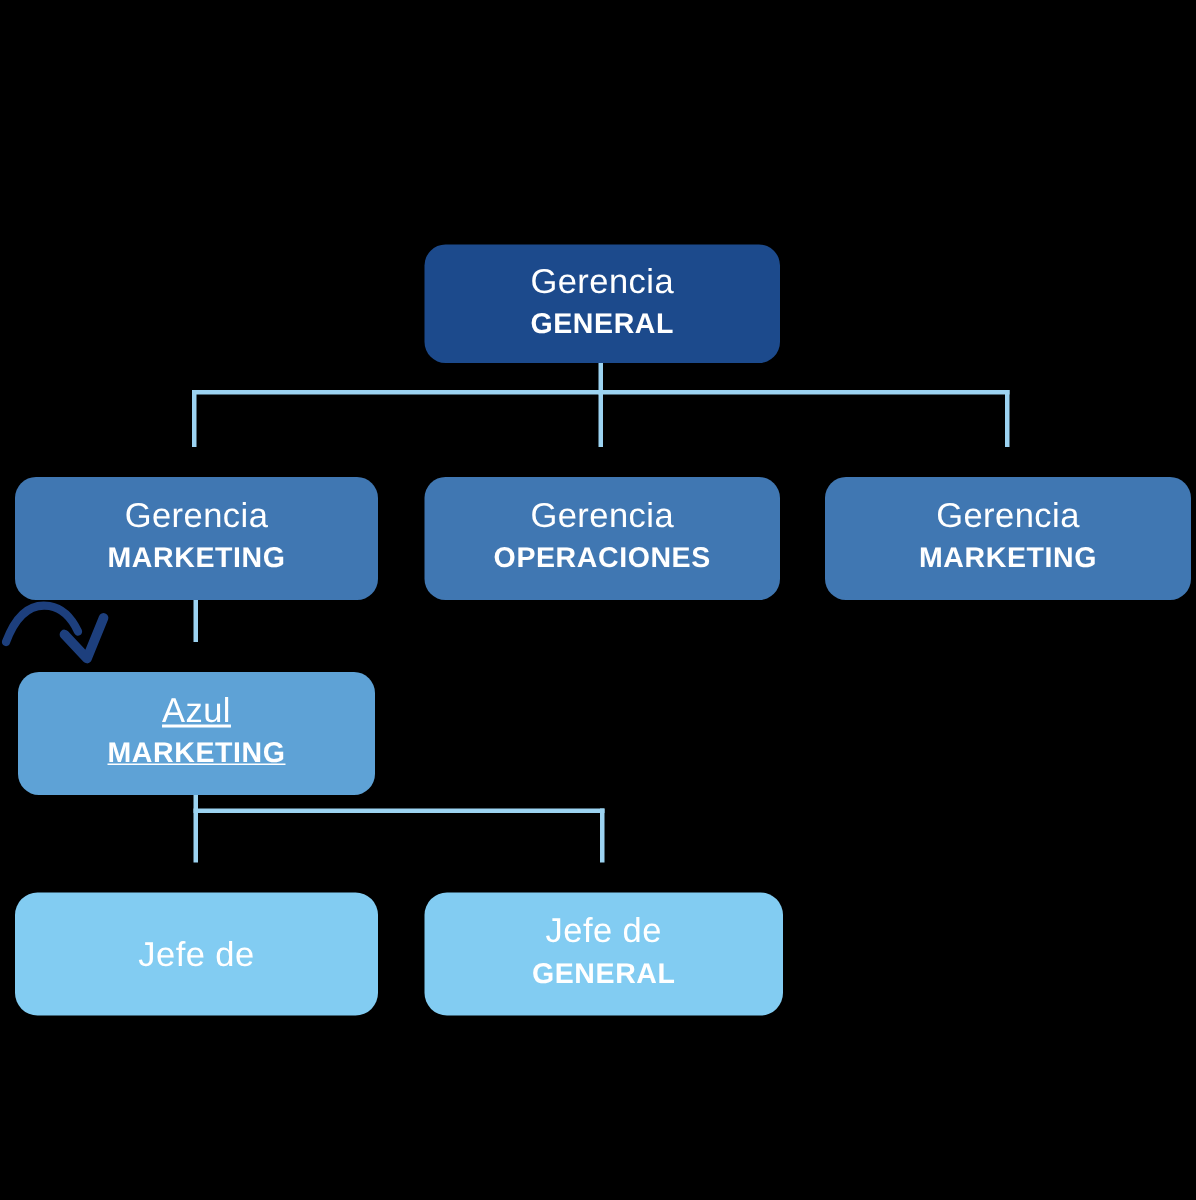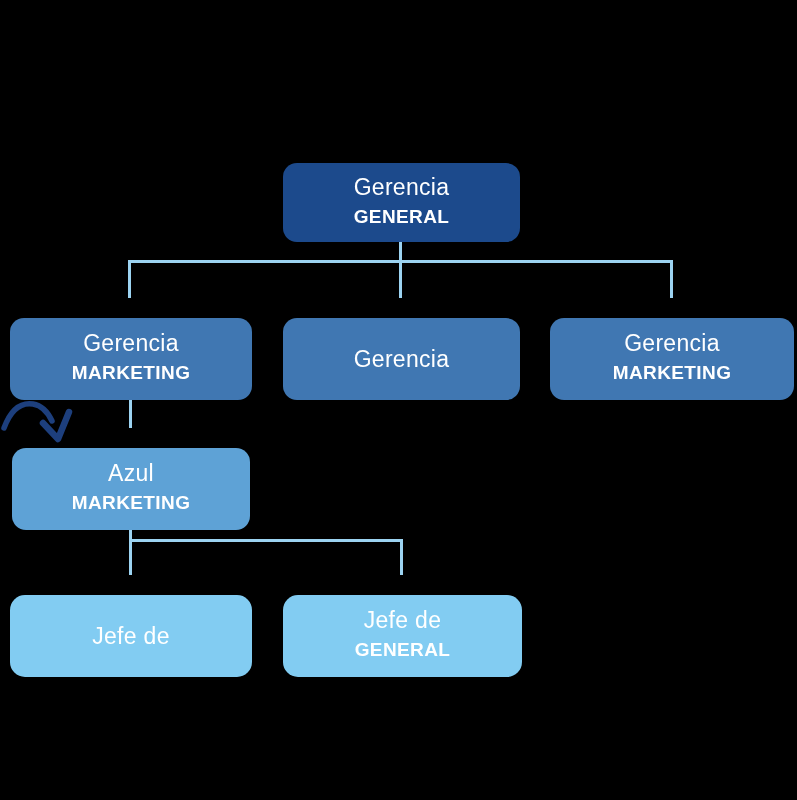--- a/index.html
+++ b/index.html
@@ -84,28 +84,29 @@
     <span class="l2">GENERAL</span>
   </div>
 
   <div class="node lvl2" style="left:10px;top:298px;width:242px;height:82px;">
     <span class="l1">Gerencia</span>
     <span class="l2">MARKETING</span>
   </div>
 
   <div class="node lvl2" style="left:283px;top:298px;width:237px;height:82px;">
     <span class="l1">Gerencia</span>
+    <span class="l2">OPERACIONES</span>
   </div>
 
   <div class="node lvl2" style="left:550px;top:298px;width:244px;height:82px;">
     <span class="l1">Gerencia</span>
     <span class="l2">MARKETING</span>
   </div>
 
-  <div class="node lvl3" style="left:12px;top:428px;width:238px;height:82px;">
+  <div class="node lvl3" style="left:12px;top:428px;width:238px;height:82px;text-decoration:underline;">
     <span class="l1">Azul</span>
     <span class="l2">MARKETING</span>
   </div>
 
   <div class="node lvl4" style="left:10px;top:575px;width:242px;height:82px;">
     <span class="l1">Jefe de</span>
   </div>
 
   <div class="node lvl4" style="left:283px;top:575px;width:239px;height:82px;">
     <span class="l1">Jefe de</span>

